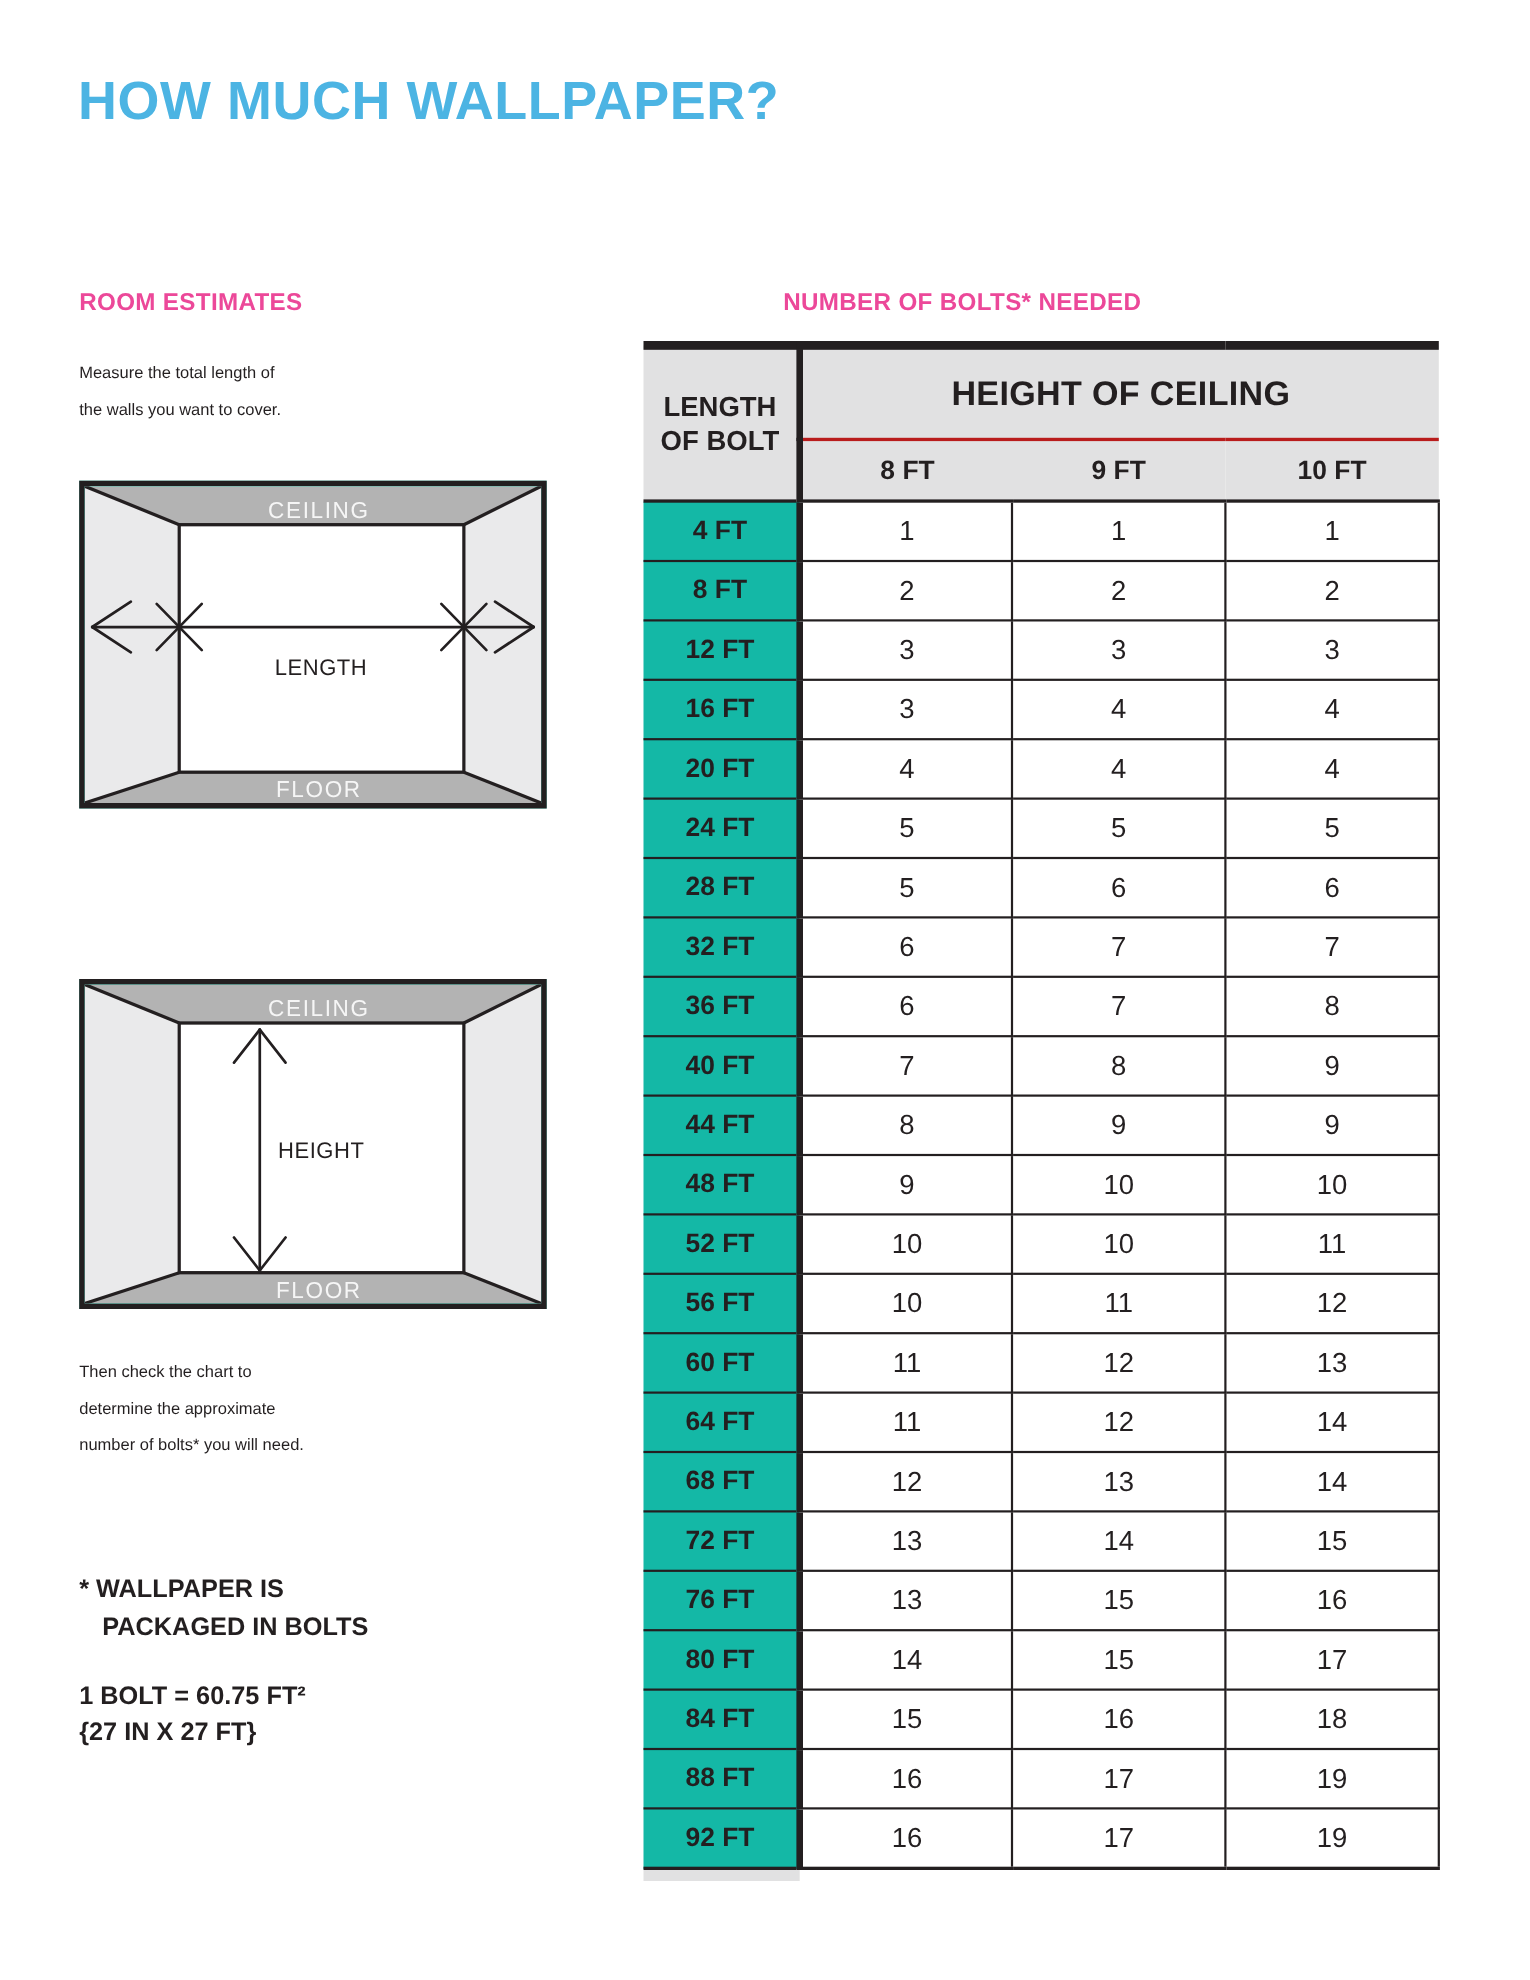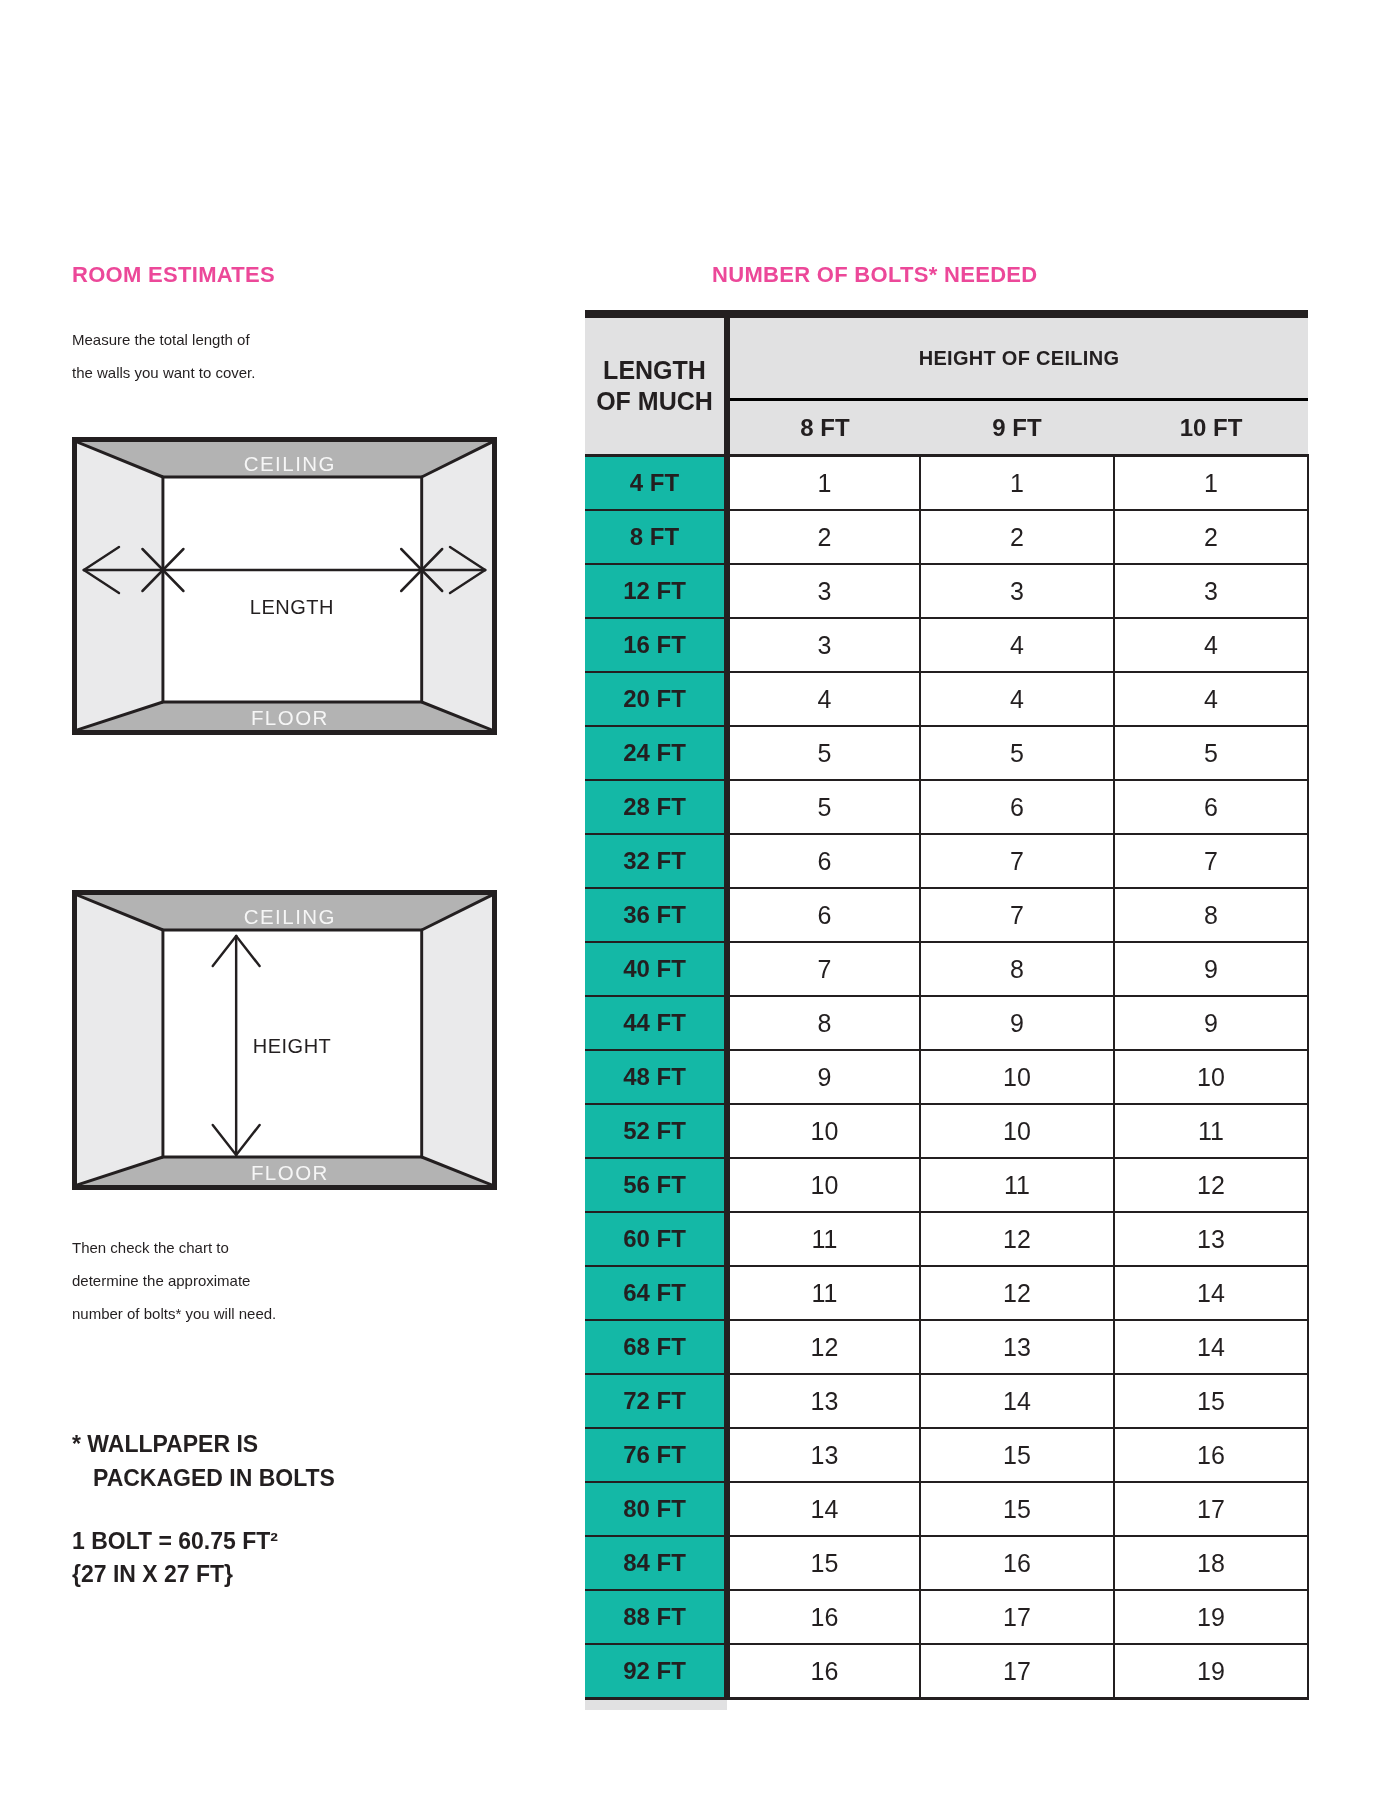--- a/index.html
+++ b/index.html
@@ -26,32 +26,33 @@
   .band-label{fill:#f6f6f6;font-size:21px;letter-spacing:1.5px;}
   .dim-label{fill:#231f20;font-size:20.5px;letter-spacing:0.5px;}
   .ink-line{stroke:#231f20;stroke-width:3;fill:none;}
   .arrow-line{stroke:#231f20;stroke-width:2.5;fill:none;stroke-linecap:round;}
   #footnote{left:72px;top:1427px;font-size:23px;font-weight:bold;line-height:34px;padding-left:21px;text-indent:-21px;}
   #bolt-eq{left:72px;top:1525px;font-size:23px;font-weight:bold;line-height:33px;}
   #table-wrap{left:585px;top:310px;width:723px;}
   table.bolts{border-collapse:collapse;table-layout:fixed;width:723px;border-top:8px solid #231f20;}
   table.bolts th,table.bolts td{padding:0;margin:0;text-align:center;vertical-align:middle;color:#231f20;}
   th.rowhead{background:#e1e1e2;border-right:6px solid #231f20;border-bottom:3px solid #231f20;font-size:25px;font-weight:bold;line-height:31px;}
-  th.colhead{background:#e1e1e2;border-bottom:3px solid #000000;font-size:20px;font-weight:bold;height:80px;letter-spacing:0.3px;}
+  th.colhead{background:#e1e1e2;border-bottom:3px solid #b91c1c;font-size:31px;font-weight:bold;height:80px;letter-spacing:0.3px;}
   th.subhead{background:#e1e1e2;border-bottom:3px solid #231f20;font-size:24px;font-weight:bold;height:53px;}
   table.bolts tbody th{background:#14b8a6;border-right:6px solid #231f20;border-bottom:2px solid #231f20;font-size:24px;font-weight:bold;height:52px;}
   table.bolts tbody td{background:#ffffff;border:2px solid #231f20;font-size:25px;font-weight:normal;height:52px;}
   table.bolts tbody tr:last-child th,table.bolts tbody tr:last-child td{border-bottom:3px solid #231f20;}
   .label-tail{width:142px;height:10px;background:#e1e1e2;}
 </style>
 </head>
 <body>
 
 <div id="page">
 
+  <div class="abs" id="main-title">HOW MUCH WALLPAPER?</div>
 
   <div class="abs section-heading" id="room-estimates-heading">ROOM ESTIMATES</div>
 
   <div class="abs para" id="para-length">
     <span>Measure the total length of</span><br>
     <span>the walls you want to cover.</span>
   </div>
 
   <div class="abs diagram" id="diagram-length">
     <svg viewBox="0 0 425 288" preserveAspectRatio="none">
@@ -129,21 +130,21 @@
       <colgroup>
         <col style="width:142px">
         <col style="width:193px">
         <col style="width:194px">
         <col style="width:194px">
       </colgroup>
       <thead>
         <tr>
           <th class="rowhead" rowspan="2">
             <span>LENGTH</span><br>
-            <span>OF MUCH</span>
+            <span>OF BOLT</span>
           </th>
           <th class="colhead" colspan="3">HEIGHT OF CEILING</th>
         </tr>
         <tr>
           <th class="subhead">8 FT</th>
           <th class="subhead">9 FT</th>
           <th class="subhead">10 FT</th>
         </tr>
       </thead>
       <tbody id="bolts-tbody">

